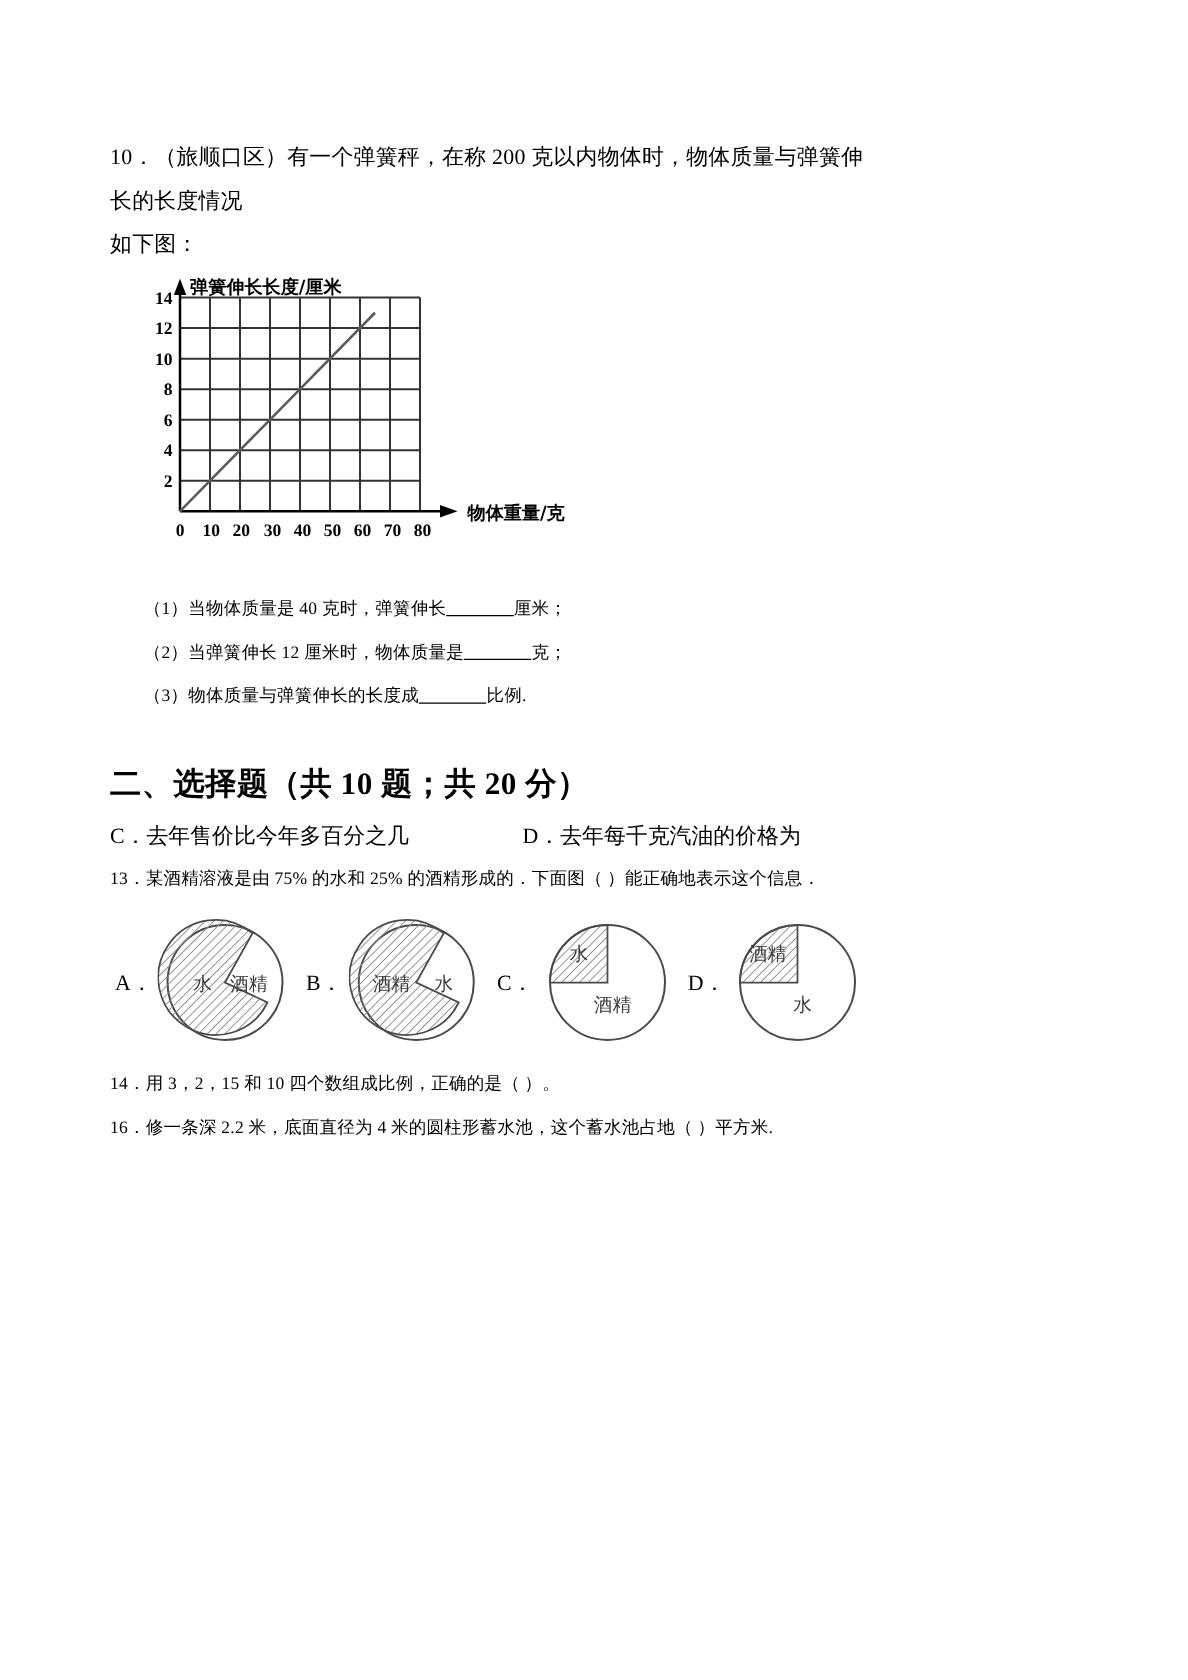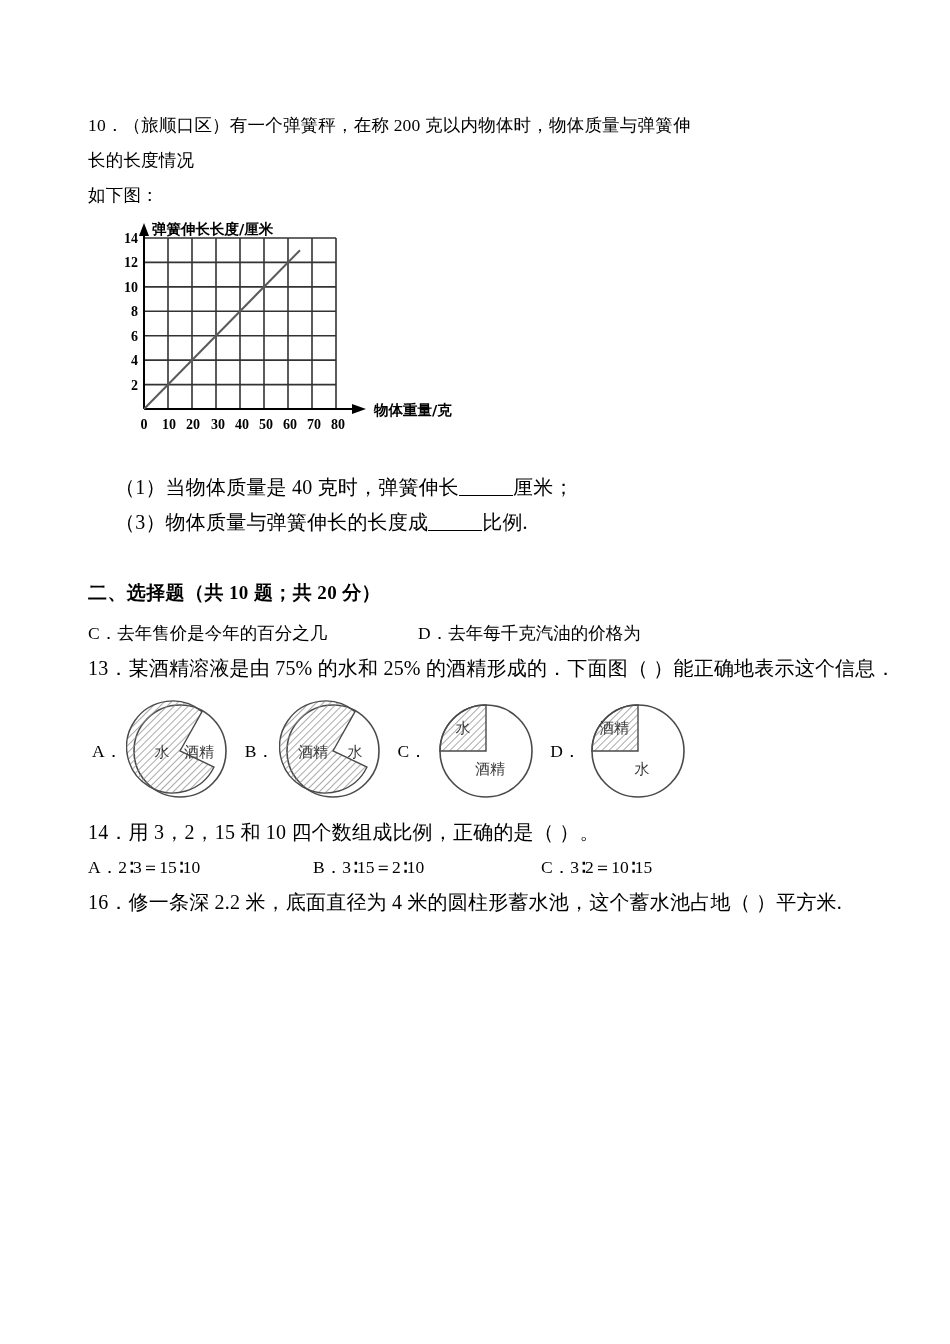--- a/index.html
+++ b/index.html
@@ -19,40 +19,40 @@
   .page {
     position: absolute;
     left: 0; top: 0;
     width: 791px;
     height: 1344px;
     padding: 108px 88px 0 88px;
   }
 
   
   .q-line {
-    font-size: 20px;
+    font-size: 14px;
     line-height: 35px;
     letter-spacing: 0.2px;
     white-space: nowrap;
   }
   .q-para {
     font-size: 17.5px;
     line-height: 35px;
     letter-spacing: 0.2px;
   }
   .indent-1 { padding-left: 27px; }
   .blank-line {
     display: inline-block;
     width: 54px;
     border-bottom: 1.3px solid #000;
     vertical-align: -2px;
   }
 
   .section-head {
-    font-size: 19px;
+    font-size: 25px;
     font-weight: bold;
     line-height: 34px;
     margin-top: 36px;
     margin-bottom: 6px;
     letter-spacing: 0.4px;
   }
 
   .opt-row {
     display: flex;
     font-size: 17.5px;
@@ -190,29 +190,32 @@
         <text class="tick-lbl" x="208" y="210" text-anchor="middle">70</text>
         <text class="tick-lbl" x="232" y="210" text-anchor="middle">80</text>
       </g>
     </svg>
   </div>
 
   <div class="q-line indent-1">
     <span>（1）当物体质量是 40 克时，弹簧伸长</span><span class="blank-line"></span><span>厘米；</span>
   </div>
   <div class="q-line indent-1">
+    <span>（2）当弹簧伸长 12 厘米时，物体质量是</span><span class="blank-line"></span><span>克；</span>
+  </div>
+  <div class="q-line indent-1">
     <span>（3）物体质量与弹簧伸长的长度成</span><span class="blank-line"></span><span>比例.</span>
   </div>
 
   <div class="section-head">二、选择题（共 10 题；共 20 分）</div>
 
 
   <div>
     <div class="opt-row w-q12">
-      <span>C．去年售价是今年的百分之几</span>
+      <span>C．去年售价比今年多百分之几</span>
       <span>D．去年每千克汽油的价格为</span>
     </div>
   </div>
 
   <div>
     <div class="q-line">13．某酒精溶液是由 75% 的水和 25% 的酒精形成的．下面图（    ）能正确地表示这个信息．</div>
 
     <div class="pie-row">
 
       <div class="pie-cell">
@@ -273,25 +276,20 @@
           <text class="pie-lbl" x="30" y="36" text-anchor="middle">酒精</text>
           <text class="pie-lbl" x="58" y="77" text-anchor="middle">水</text>
         </svg>
       </div>
 
     </div>
   </div>
 
   <div class="gap-top-sm">
     <div class="q-line">14．用 3，2，15 和 10 四个数组成比例，正确的是（     ）。</div>
-    <div class="opt-row w-q14">
-      <span>A．2∶3＝15∶10</span>
-      <span>B．3∶15＝2∶10</span>
-      <span>C．3∶2＝10∶15</span>
-    </div>
   </div>
 
 
   <div>
     <div class="q-line">16．修一条深 2.2 米，底面直径为 4 米的圆柱形蓄水池，这个蓄水池占地（   ）平方米.</div>
   </div>
 
 </div>
 
 </body></html>

